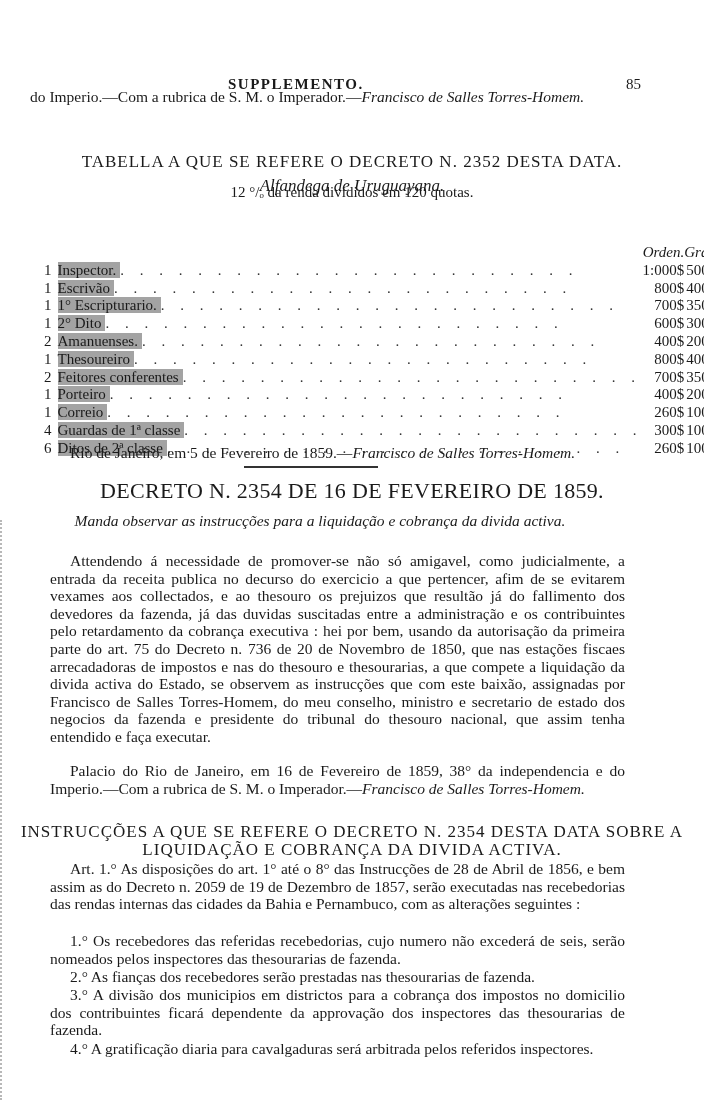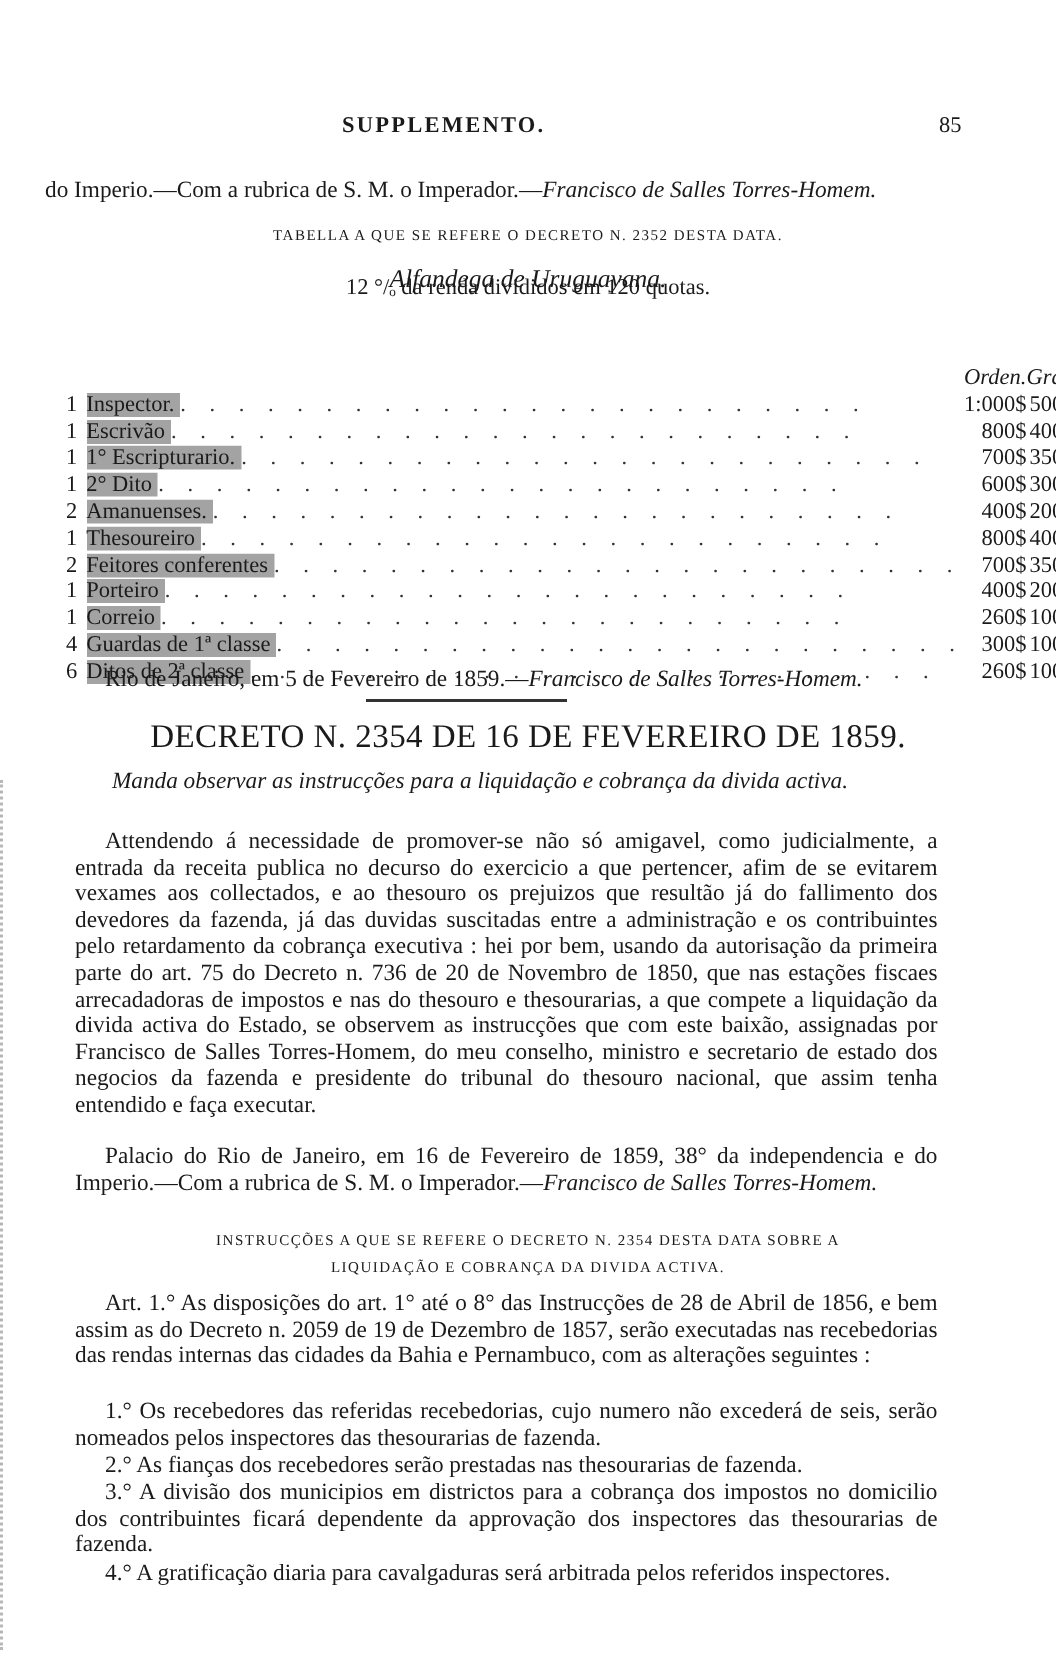--- a/index.html
+++ b/index.html
@@ -6,21 +6,21 @@
   body { width:704px; height:1119px; position:relative; overflow:hidden;
          font-family:"Liberation Serif", "DejaVu Serif", serif; color:#1a1a1a; }
   .page { position:absolute; left:0; top:0; width:704px; height:1119px; }
   .gutter { position:absolute; left:0; top:520px; width:3px; height:580px;
             border-left:2px dotted #8a8a8a; opacity:0.6; }
   .running-head { position:absolute; top:76px; left:0; width:704px; height:22px; }
   .running-title { position:absolute; left:228px; top:0; font-weight:bold; letter-spacing:1.5px; font-size:15px; }
   .page-number { position:absolute; left:582px; top:0; font-size:15px;margin-left:44px; }
   .blk { position:absolute; left:30px; width:575px; font-size:15.5px; line-height:17.6px; }
   .it { font-style:italic; }
-  .caps-head { position:absolute; left:0; width:704px; text-align:center; font-size:10px; letter-spacing:1px; }
+  .caps-head { position:absolute; left:0; width:704px; text-align:center; font-size:17px; letter-spacing:1px; }
   .center { position:absolute; left:0; width:704px; text-align:center; }
   table.staff { position:absolute; left:44px; top:244px; border-collapse:collapse; font-size:15px; }
   table.staff td { padding:0; height:17.8px; line-height:17.8px; white-space:nowrap; }
   td.n { width:14px; text-align:left; }
   td.role { width:336px; overflow:hidden; padding-left:6px !important; }
   td.role .lbl { background:#a3a3a3; padding-right:4px; }
   td.role .dots { letter-spacing:6px; color:#333; }
   td.ord { width:62px; text-align:right; }
   td.grat { width:56px; text-align:right; }
   .th { font-style:italic; text-align:right; }
@@ -32,21 +32,21 @@
 <body>
 
 <div class="page">
   <div class="gutter"></div>
 
   <div class="running-head">
     <span class="running-title">SUPPLEMENTO.</span>
     <span class="page-number">85</span>
   </div>
 
-  <div class="blk" style="top:118px;">
+  <div class="blk" style="top:88px;">
     <span>do Imperio.—Com a rubrica de S. M. o Imperador.—</span><span class="it">Francisco de Salles Torres-Homem.</span>
   </div>
 
   <div class="caps-head" style="top:152px;">TABELLA A QUE SE REFERE O DECRETO N. 2352 DESTA DATA.</div>
   <div class="center it" style="top:176px; font-size:17px;">Alfandega de Uruguayana.</div>
   <div class="center" style="top:184px; font-size:15px;">12 °/ₒ da renda divididos em 120 quotas.</div>
 
   <table class="staff">
     <tbody id="staff-body">
       <tr>

